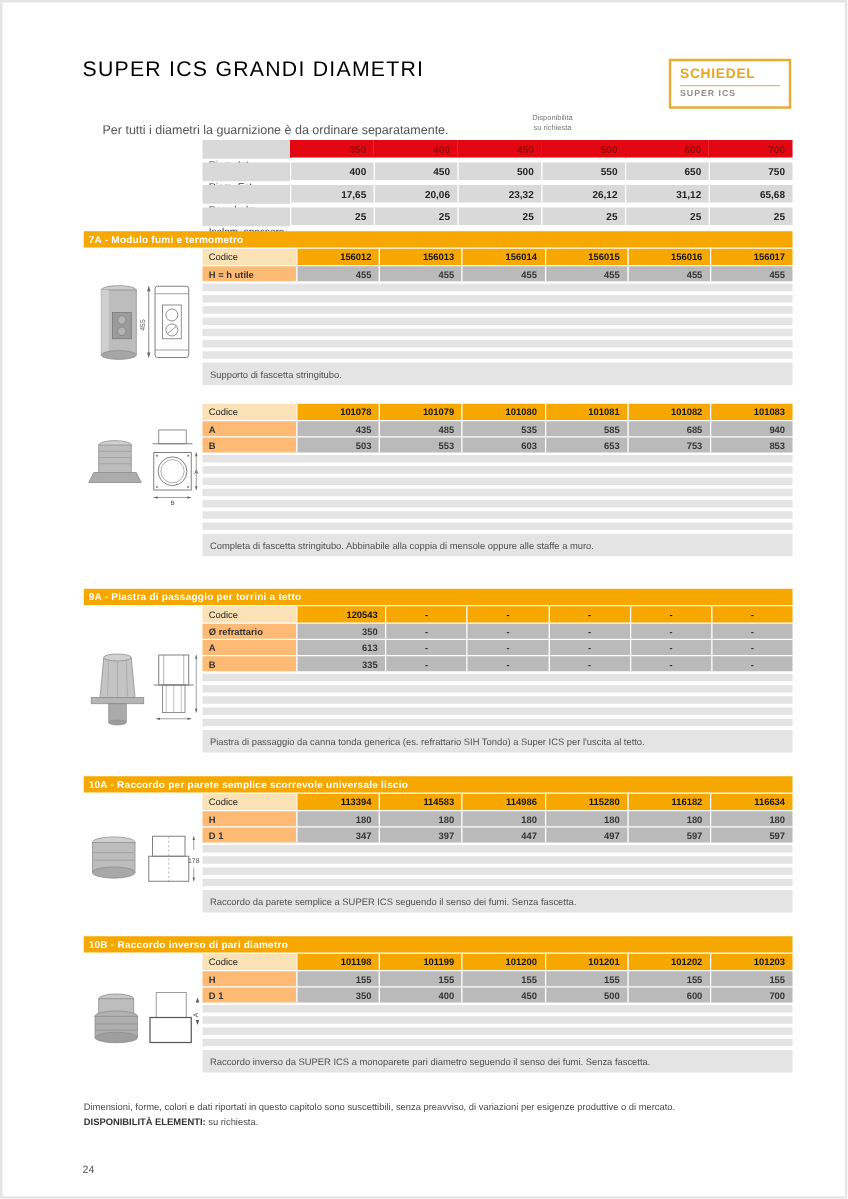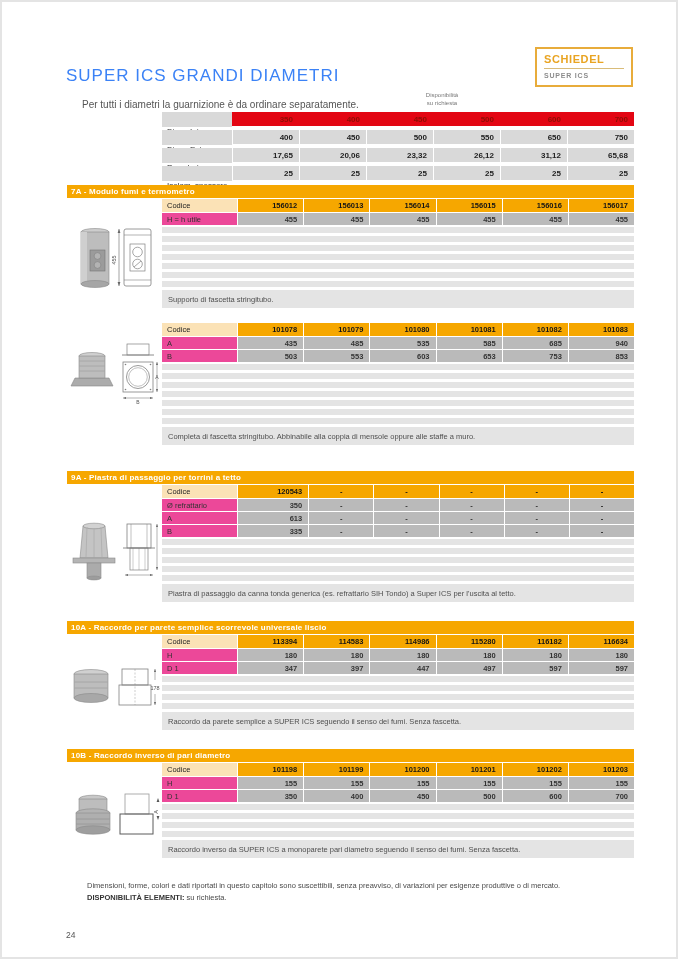--- a/index.html
+++ b/index.html
@@ -3,22 +3,22 @@
 <meta charset="utf-8">
 <style>
   * { margin:0; padding:0; box-sizing:border-box; }
   html,body { background:#fff; }
   .page {
     position:relative; width:678px; height:959px; background:#fff;
     border:2px solid #E4E4E4; overflow:hidden;
     font-family:"Liberation Sans", sans-serif; color:#3F3F3F;
   }
   
-  .title { position:absolute; left:64px; top:64px; font-size:17px; font-weight:400;
-           letter-spacing:1px; color:#3b82f6; }
+  .title { position:absolute; left:64px; top:44px; font-size:17px; font-weight:400;
+           letter-spacing:1px; color:#000000; }
   .logo-box { position:absolute; left:533px; top:45px; width:98px; height:40px;
               border:2px solid #E8AC3B; background:#fff; padding:4px 7px; }
   .logo-brand { color:#E9A422; font-weight:bold; font-size:11px; letter-spacing:.6px;
                 border-bottom:1px solid #D9BC79; padding-bottom:3px; }
   .logo-prod { color:#8C8C8C; font-weight:bold; font-size:7px; letter-spacing:.8px; margin-top:3px; }
   .intro { position:absolute; left:80px; top:97px; font-size:10px; color:#555;text-align:center; }
   .avail-note { position:absolute; left:403px; top:90px; width:74px; text-align:center;
                 font-size:6px; line-height:1.25; color:#777; }
   
   .spec { position:absolute; left:160px; top:110px; width:472px; }
@@ -28,34 +28,34 @@
                text-align:right; padding:3px 6px 0 0; border-left:1px solid #fff; }
   .srow .cel.red { background:#E30613; color:#8E0F05; border-left-color:#E30613; }
   
   .sec { position:absolute; left:65px; width:567px; }
   .sec-head { background:#F6A700; color:#fff; font-size:8px; font-weight:bold;
               height:13px; line-height:13px; padding-left:4px; letter-spacing:.2px; }
   .sec-body { display:flex; }
   .img-col { width:95px; padding-top:26px; }
   .tbl-col { width:472px; }
   .row { display:flex; height:12px; margin-top:1px; }
-  .row .lbl { width:75px; background:#ec4899; font-size:7.5px; color:#333; padding:2px 0 0 5px; }
+  .row .lbl { width:75px; background:#fdba74; font-size:7.5px; color:#333; padding:2px 0 0 5px;font-weight:bold; }
   .row .cel { flex:1; background:#BABABA; font-size:7.5px; font-weight:600; color:#333;
               text-align:right; padding:2px 6px 0 0; border-left:1px solid #fff; }
   .row.code { height:13px; }
   .row.code .lbl { background:#FBE2B6; font-weight:normal; color:#222; }
   .row.code .cel { background:#F6A700; color:#151515; font-weight:bold; }
   .cel.dash { text-align:center; padding-right:0; }
   .stripes { margin-top:2px; }
   .stripe { height:6px; background:#E4E4E4; margin-bottom:3px; }
   .caption { background:#E4E4E4; min-height:18px; font-size:7.5px; color:#4F4F4F;
              padding:5px 6px 3px 6px; }
   
   .footer { position:absolute; left:65px; top:878px; width:545px; font-size:7.5px;
-            color:#4A4A4A; line-height:1.55;margin-left:20px; }
+            color:#4A4A4A; line-height:1.55; }
   .footer b { color:#333; }
   .page-num { position:absolute; left:64px; top:928px; font-size:8.5px; color:#555; }
   svg text { font-family:"Liberation Sans", sans-serif; }
 </style>
 </head>
 <body>
 
 <div class="page">
 
   <div class="title">SUPER ICS GRANDI DIAMETRI</div>

